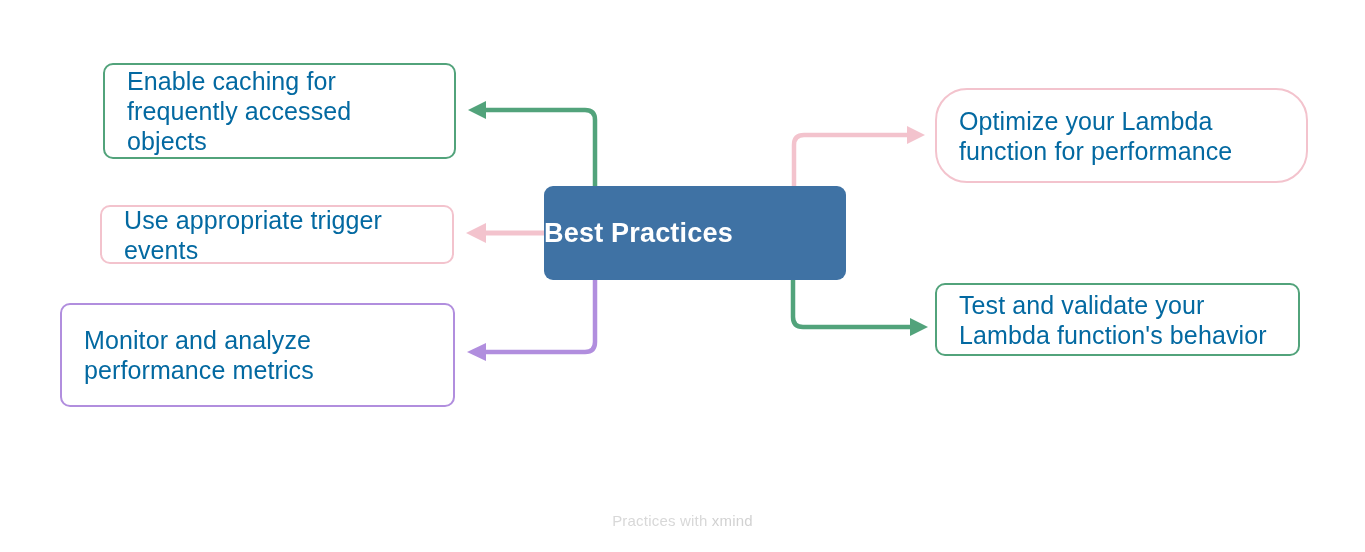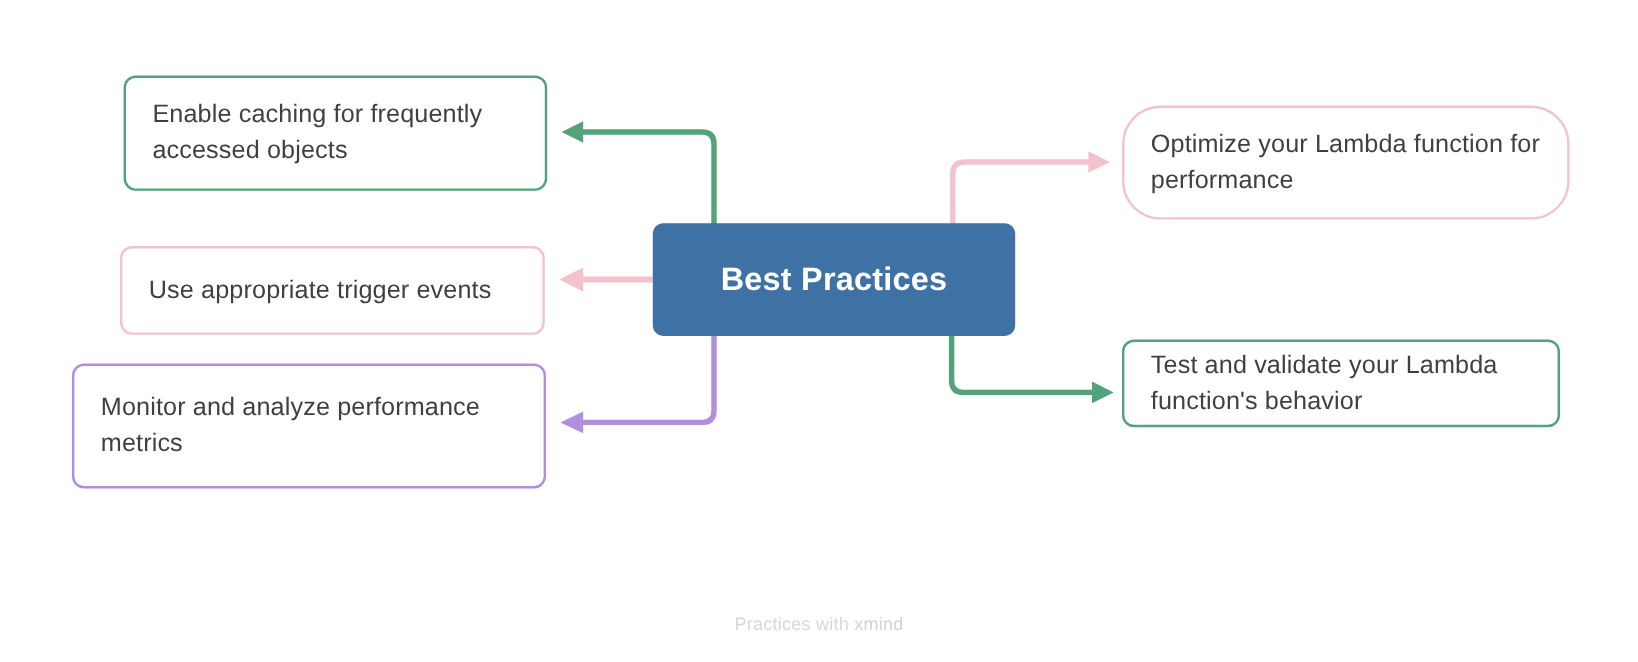--- a/index.html
+++ b/index.html
@@ -30,33 +30,33 @@
     box-sizing: border-box;
     background: #ffffff;
     border-style: solid;
     border-width: 2.5px;
     border-radius: 10px;
     display: flex;
     align-items: center;
     padding: 0 22px;
   }
   .node-label {
-    font-size: 21px;
+    font-size: 25px;
     line-height: 30px;
-    color: #404040;
+    color: #0369a1;
     letter-spacing: 0.1px;
   }
   .central-node {
     position: absolute;
     box-sizing: border-box;
     background: #3f72a4;
     border-radius: 9px;
     display: flex;
     align-items: center;
-    justify-content: center;
+    justify-content: flex-start;
   }
   .central-label {
     font-size: 27px;
     font-weight: bold;
     color: #ffffff;
     letter-spacing: 0.2px;
   }
   .watermark {
     position: absolute;
     width: 100%;
@@ -65,21 +65,21 @@
     color: #d8d8d8;
     letter-spacing: 0.2px;
   }
   .watermark b {
     color: #d2d2d2;
     font-weight: normal;
   }
 
   
   #node-cache      { left: 103px; top: 63px;  width: 353px; height: 96px;  }
-  #node-trigger    { left: 100px; top: 205px; width: 354px; height: 74px;  }
+  #node-trigger    { left: 100px; top: 205px; width: 354px; height: 59px;  }
   #node-monitor    { left: 60px;  top: 303px; width: 395px; height: 104px; }
   #node-optimize   { left: 935px; top: 88px;  width: 373px; height: 95px; border-radius: 32px;  }
   #node-test       { left: 935px; top: 283px; width: 365px; height: 73px;  }
   #node-central    { left: 544px; top: 186px; width: 302px; height: 94px;  }
   #watermark-text  { left: 0;     top: 512px; }
 </style>
 </head>
 <body>
 
 <div id="canvas">

